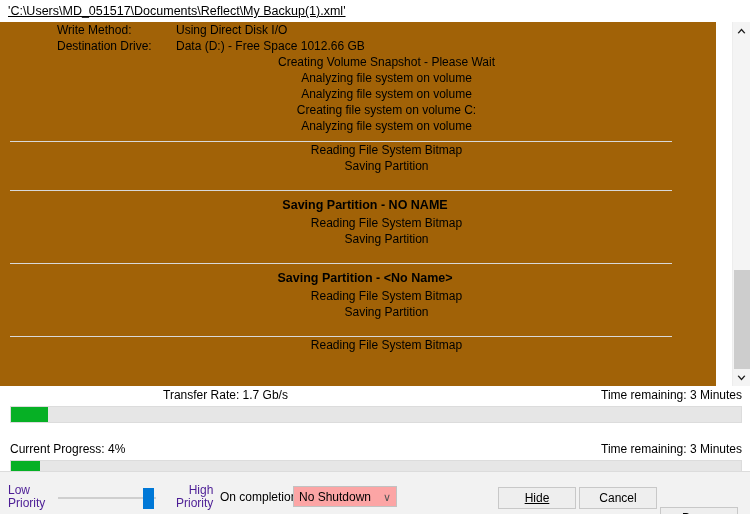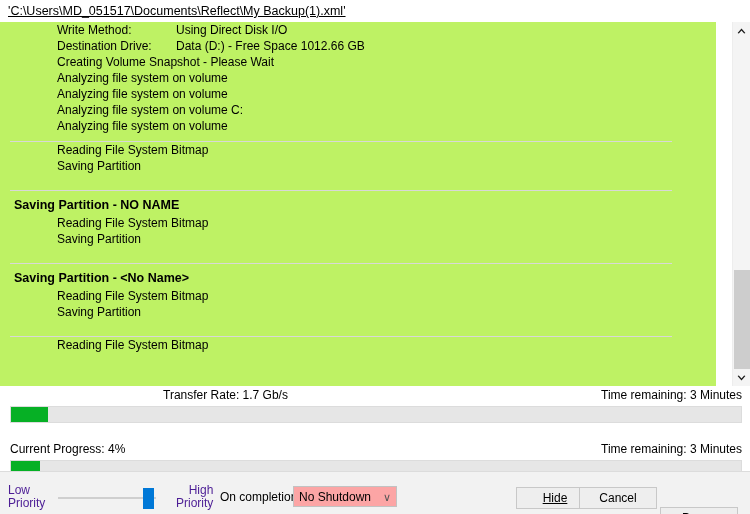--- a/index.html
+++ b/index.html
@@ -29,21 +29,22 @@
   }
 
   
   #log-area {
     position: absolute;
     left: 0px;
     top: 22px;
     width: 716px;
     height: 364px;
     overflow: hidden;
-    background: #bef264;
+    background: #a16207;
+    text-align: center;
   }
   .kv-row {
     position: relative;
     height: 16px;
     line-height: 16px;
     white-space: nowrap;
   }
   .kv-key {
     position: absolute;
     left: 57px;
@@ -231,21 +232,21 @@
     background: #eeeeee;
     border: 1px solid #c8c8c8;
     box-sizing: border-box;
     font-family: "Liberation Sans", sans-serif;
     font-size: 12px;
     color: #000;
     text-align: center;
     line-height: 20px;
     padding: 0;
   }
-  #btn-hide   { left: 516px; text-decoration: underline; }
+  #btn-hide   { left: 498px; text-decoration: underline; }
   #btn-cancel { left: 579px; }
   #btn-pause  { left: 660px; margin-top: 20px; }
 </style>
 </head>
 <body>
 
 <div id="title-line">'C:\Users\MD_051517\Documents\Reflect\My Backup(1).xml'</div>
 
 <div id="log-area">
   <div id="log-content">
@@ -253,21 +254,21 @@
         <span class="kv-key">Write Method:</span>
         <span class="kv-val">Using Direct Disk I/O</span>
       </div>
       <div class="kv-row">
         <span class="kv-key">Destination Drive:</span>
         <span class="kv-val">Data (D:) - Free Space 1012.66 GB</span>
       </div>
       <div class="indent-line">Creating Volume Snapshot - Please Wait</div>
       <div class="indent-line">Analyzing file system on volume</div>
       <div class="indent-line">Analyzing file system on volume</div>
-      <div class="indent-line">Analyzing file system on volume C:</div>
+      <div class="indent-line">Creating file system on volume C:</div>
       <div class="indent-line">Analyzing file system on volume</div>
       <div class="sep"></div>
       <div class="part-line">Reading File System Bitmap</div>
       <div class="part-line">Saving Partition</div>
       <div class="spacer-after-block"></div>
       <div class="sep"></div>
       <div class="part-head">Saving Partition - NO NAME</div>
       <div class="part-line">Reading File System Bitmap</div>
       <div class="part-line">Saving Partition</div>
       <div class="spacer-after-block"></div>

